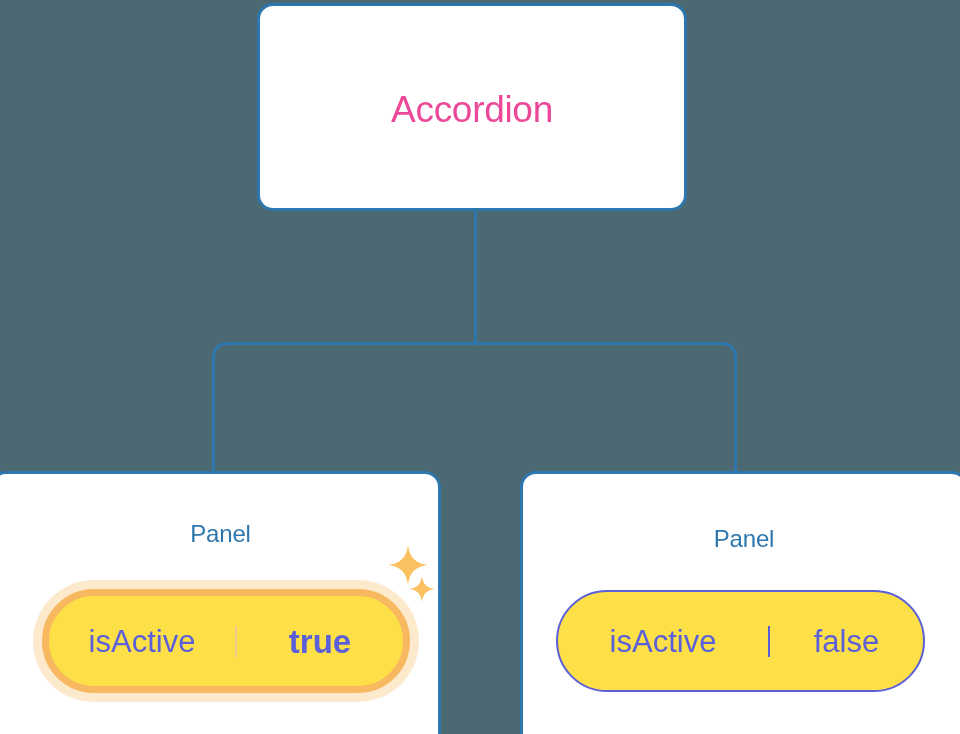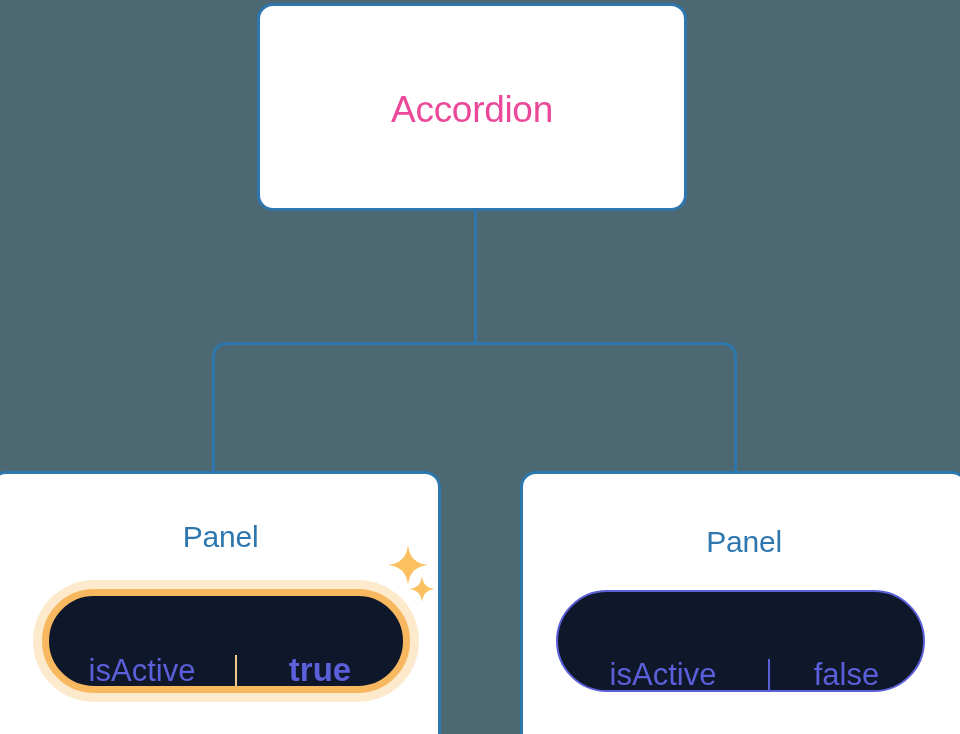--- a/index.html
+++ b/index.html
@@ -71,44 +71,44 @@
   #node-panel-right {
     left: 520px;
     top: 471px;
     width: 448px;
     height: 280px;
   }
 
   .panel-title {
     position: absolute;
     text-align: center;
-    font-size: 30px;
+    font-size: 24px;
     color: #2e77ae;
     line-height: 1;
     letter-spacing: -0.2px;
   }
   #node-panel-left .panel-title {
     left: 10px;
     right: 0;
     top: 48px;
   }
   #node-panel-right .panel-title {
     left: 0;
     right: 0;
     top: 53px;
   }
 
   
   .prop-pill {
     position: absolute;
     display: flex;
-    align-items: flex-end;
+    align-items: center;
     box-sizing: border-box;
     border-radius: 999px;
-    background: #0f172a;
+    background: #fde047;
   }
   .prop-key, .prop-val {
     display: flex;
     align-items: center;
     justify-content: center;
     box-sizing: border-box;
     color: #5b5fd9;
     line-height: 1;
     white-space: nowrap;
   }

